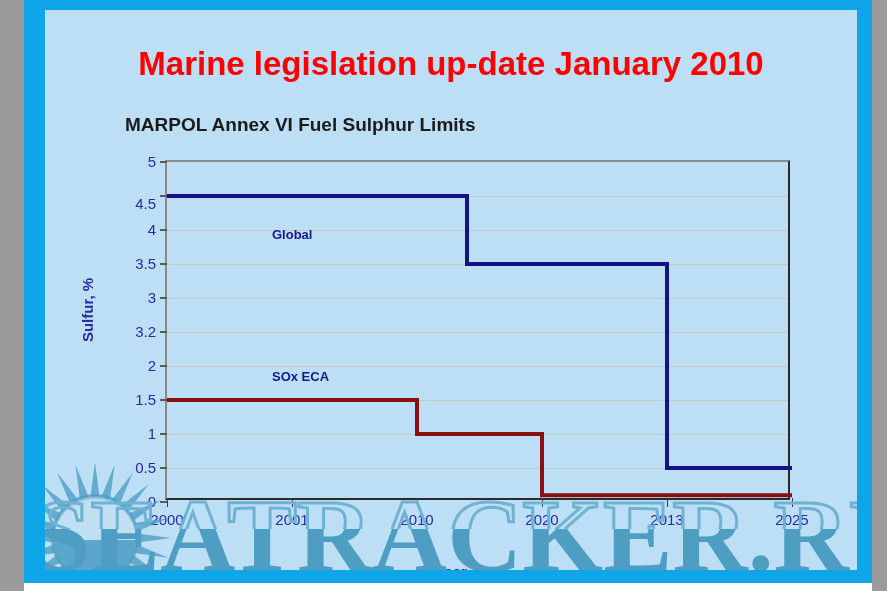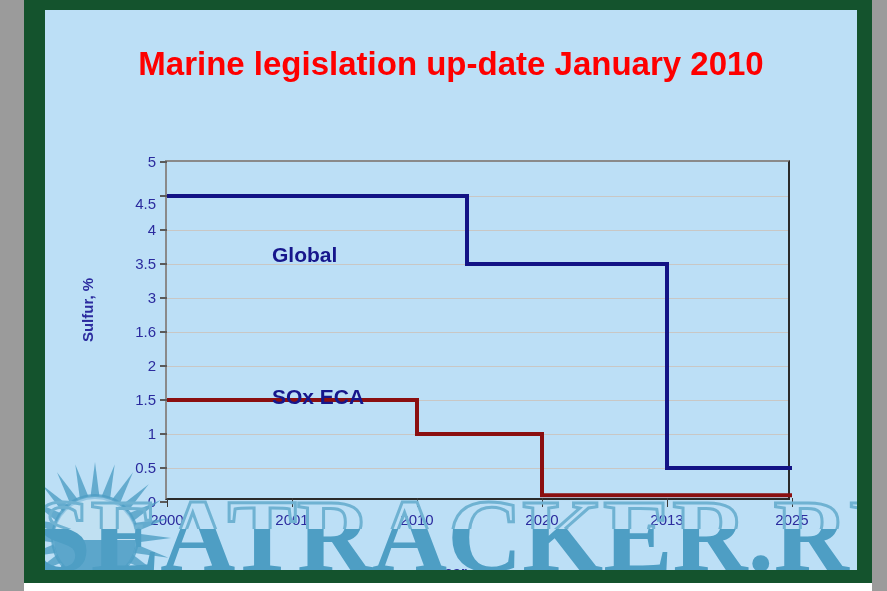--- a/index.html
+++ b/index.html
@@ -1,21 +1,21 @@
 <!DOCTYPE html>
 <html><head>
 <meta charset="utf-8">
 <style>
   html,body{margin:0;padding:0;}
   body{
     width:887px;height:591px;overflow:hidden;position:relative;
     background:#ffffff;
     font-family:"Liberation Sans", sans-serif;
   }
-  #root{position:absolute;inset:0;background:#14532d;}
+  #root{position:absolute;inset:0;background:#0ea5e9;}
 
   
   .rail{position:absolute;top:0;bottom:0;width:24px;background:#9b9b9b;}
   .rail.left{left:0;}
   .rail.right{right:0;width:15px;}
   .bottombar{position:absolute;left:24px;right:15px;bottom:0;height:8px;background:#ffffff;}
 
   
   .slide{
     position:absolute;left:45px;top:10px;width:812px;height:560px;
@@ -61,23 +61,22 @@
     position:absolute;left:0;right:0;top:553px;text-align:center;
     color:#2b2b9e;font-size:15px;font-weight:bold;
   }
   .axis-title-y{
     position:absolute;left:42px;top:300px;
     transform:translate(-50%,-50%) rotate(-90deg);
     color:#2b2b9e;font-size:15px;font-weight:bold;white-space:nowrap;
   }
   .series-svg{position:absolute;left:0;top:0;overflow:visible;}
   .serieslabel{
-    position:absolute;color:#16168c;font-size:21px;font-weight:bold;
+    position:absolute;color:#16168c;font-size:13px;font-weight:bold;
     white-space:nowrap;
-    margin-top:16px;
   }
 
   
   .wm{position:absolute;left:0;top:0;width:812px;height:560px;pointer-events:none;}
   .wm-text{
     position:absolute;left:-12px;top:465px;width:880px;height:110px;
   }
   .wm-sun{position:absolute;left:-30px;top:448px;width:160px;height:160px;}
 </style>
 </head>
@@ -85,40 +84,41 @@
 
 <div id="root">
 
   <div class="rail left"></div>
   <div class="rail right"></div>
   <div class="bottombar"></div>
 
   <div class="slide">
 
     <div class="title">Marine legislation up-date January 2010</div>
+    <div class="subtitle">MARPOL Annex VI Fuel Sulphur Limits</div>
 
     <div class="chart">
       <div class="plot" id="plot">
           <div class="ytick" style="top: 339px;"></div>
           <div class="ylabel" style="top: 340px;">0</div>
           <div class="gridline" style="top: 306px;"></div>
           <div class="ytick" style="top: 305px;"></div>
           <div class="ylabel" style="top: 306px;">0.5</div>
           <div class="gridline" style="top: 272px;"></div>
           <div class="ytick" style="top: 271px;"></div>
           <div class="ylabel" style="top: 272px;">1</div>
           <div class="gridline" style="top: 238px;"></div>
           <div class="ytick" style="top: 237px;"></div>
           <div class="ylabel" style="top: 238px;">1.5</div>
           <div class="gridline" style="top: 204px;"></div>
           <div class="ytick" style="top: 203px;"></div>
           <div class="ylabel" style="top: 204px;">2</div>
           <div class="gridline" style="top: 170px;"></div>
           <div class="ytick" style="top: 169px;"></div>
-          <div class="ylabel" style="top: 170px;">1.6</div>
+          <div class="ylabel" style="top: 170px;">3.2</div>
           <div class="gridline" style="top: 136px;"></div>
           <div class="ytick" style="top: 135px;"></div>
           <div class="ylabel" style="top: 136px;">3</div>
           <div class="gridline" style="top: 102px;"></div>
           <div class="ytick" style="top: 101px;"></div>
           <div class="ylabel" style="top: 102px; text-align: center;">3.5</div>
           <div class="gridline" style="top: 68px;"></div>
           <div class="ytick" style="top: 67px;"></div>
           <div class="ylabel" style="top: 68px;">4</div>
           <div class="gridline" style="top: 34px;"></div>

